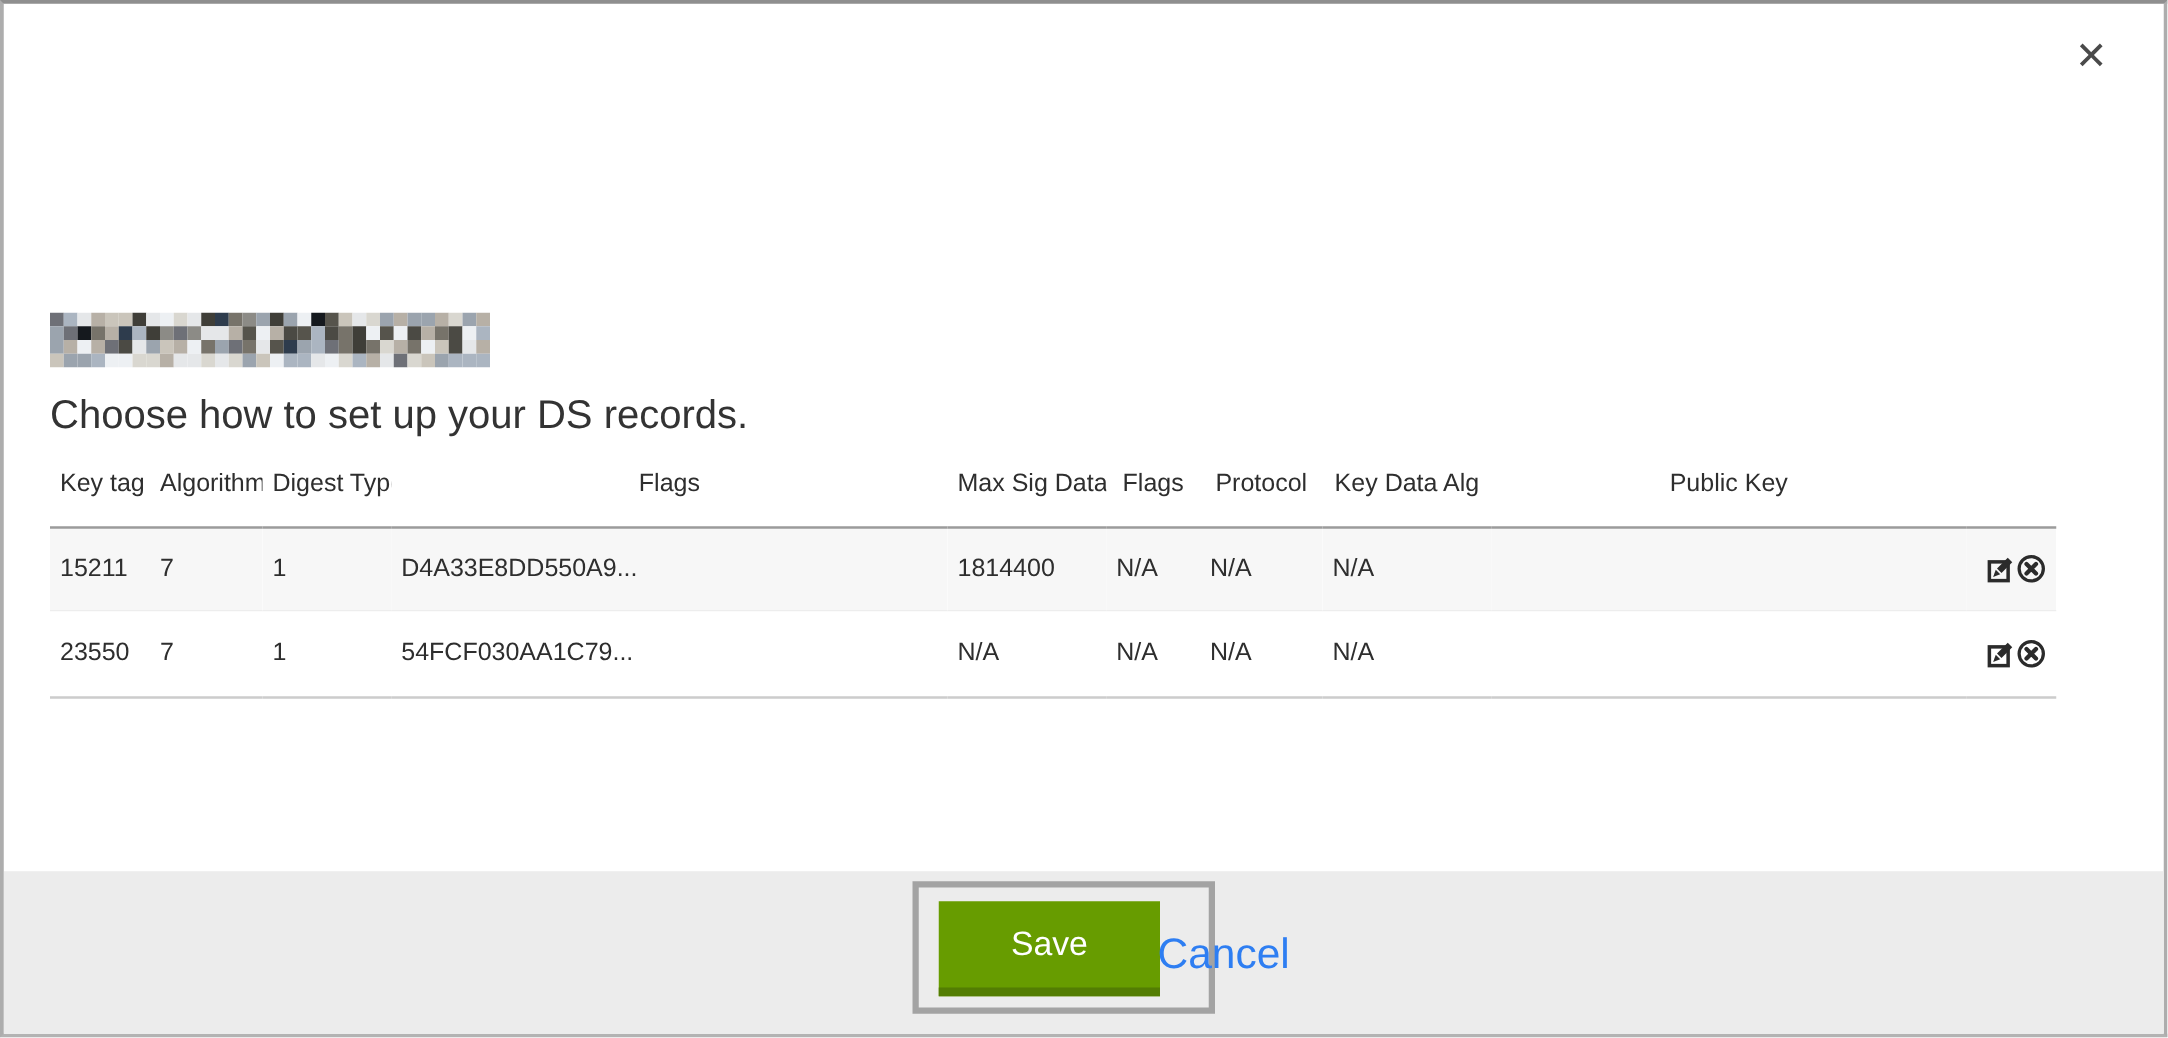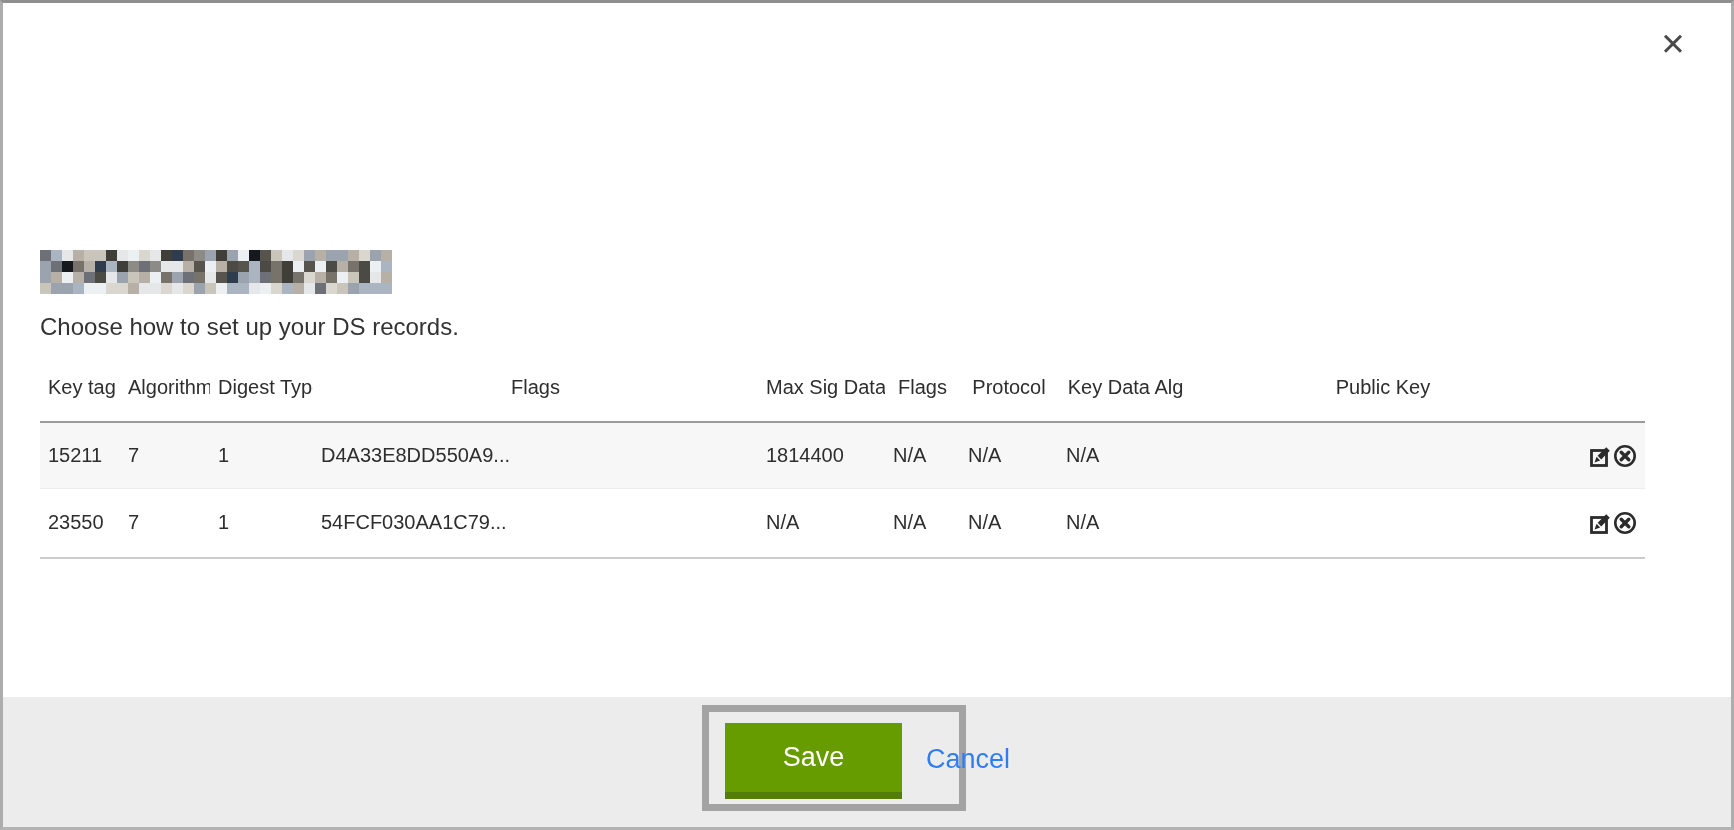--- a/index.html
+++ b/index.html
@@ -15,21 +15,21 @@
   }
   .title{
     position:absolute;left:37px;top:26px;margin:0;font-size:44px;font-weight:300;
     color:#3c3c3c;white-space:nowrap;
   }
   .redacted{
     position:absolute;left:37px;top:247px;width:352px;height:44px;
     display:flex;flex-wrap:wrap;overflow:hidden;
   }
   .redacted span{width:11px;height:11px;}
-  .instruction{position:absolute;left:37px;top:310px;margin:0;font-size:24px;color:#333;}
+  .instruction{position:absolute;left:37px;top:310px;margin:0;font-size:32px;color:#333;}
   .ds-table{
     position:absolute;left:37px;top:365px;width:1605px;
     border-collapse:collapse;table-layout:fixed;font-size:20px;color:#2e2e2e;
   }
   .ds-table th{
     text-align:center;font-weight:normal;padding:8px 8px 22px 8px;color:#2e2e2e;
     white-space:nowrap;overflow:hidden;
   }
   .ds-table td{padding:0 8px;white-space:nowrap;overflow:hidden;}
   .ds-table tbody tr.r1{background:#f7f7f7;border-top:2px solid #9b9b9b;height:66px;}
@@ -38,30 +38,30 @@
   .icon-btn{display:inline-block;vertical-align:middle;cursor:pointer;line-height:0;}
   .add-btn{
     position:absolute;left:40px;top:572px;width:236px;height:50px;
     background:#ffffff;border:4px solid #669900;color:#669900;
     font-size:22px;font-family:inherit;cursor:pointer;box-sizing:border-box;
   }
   .footer{
     position:absolute;left:0;bottom:0;width:100%;height:130px;background:#ececec;
   }
   .annotation{
-    position:absolute;left:699px;top:8px;width:264px;height:106px;
-    border:7px solid #a3a3a3;box-sizing:border-box;
+    position:absolute;left:727px;top:8px;width:242px;height:106px;
+    border:5px solid #a3a3a3;box-sizing:border-box;
   }
   .save-btn{
     display:block;margin:11px 0 0 16px;width:177px;height:76px;
     background:#679c00;border:0;border-bottom:7px solid #537d03;
     color:#ffffff;font-size:27px;font-family:inherit;cursor:pointer;box-sizing:border-box;
   }
   .cancel-link{
-    position:absolute;left:923px;top:47px;font-size:27px;color:#2e7ef2;
+    position:absolute;left:923px;top:47px;font-size:34px;color:#2e7ef2;
     text-decoration:none;cursor:pointer;
   }
 </style>
 </head>
 <body>
 
 <div class="modal">
 
   <span class="close">✕</span>
 

